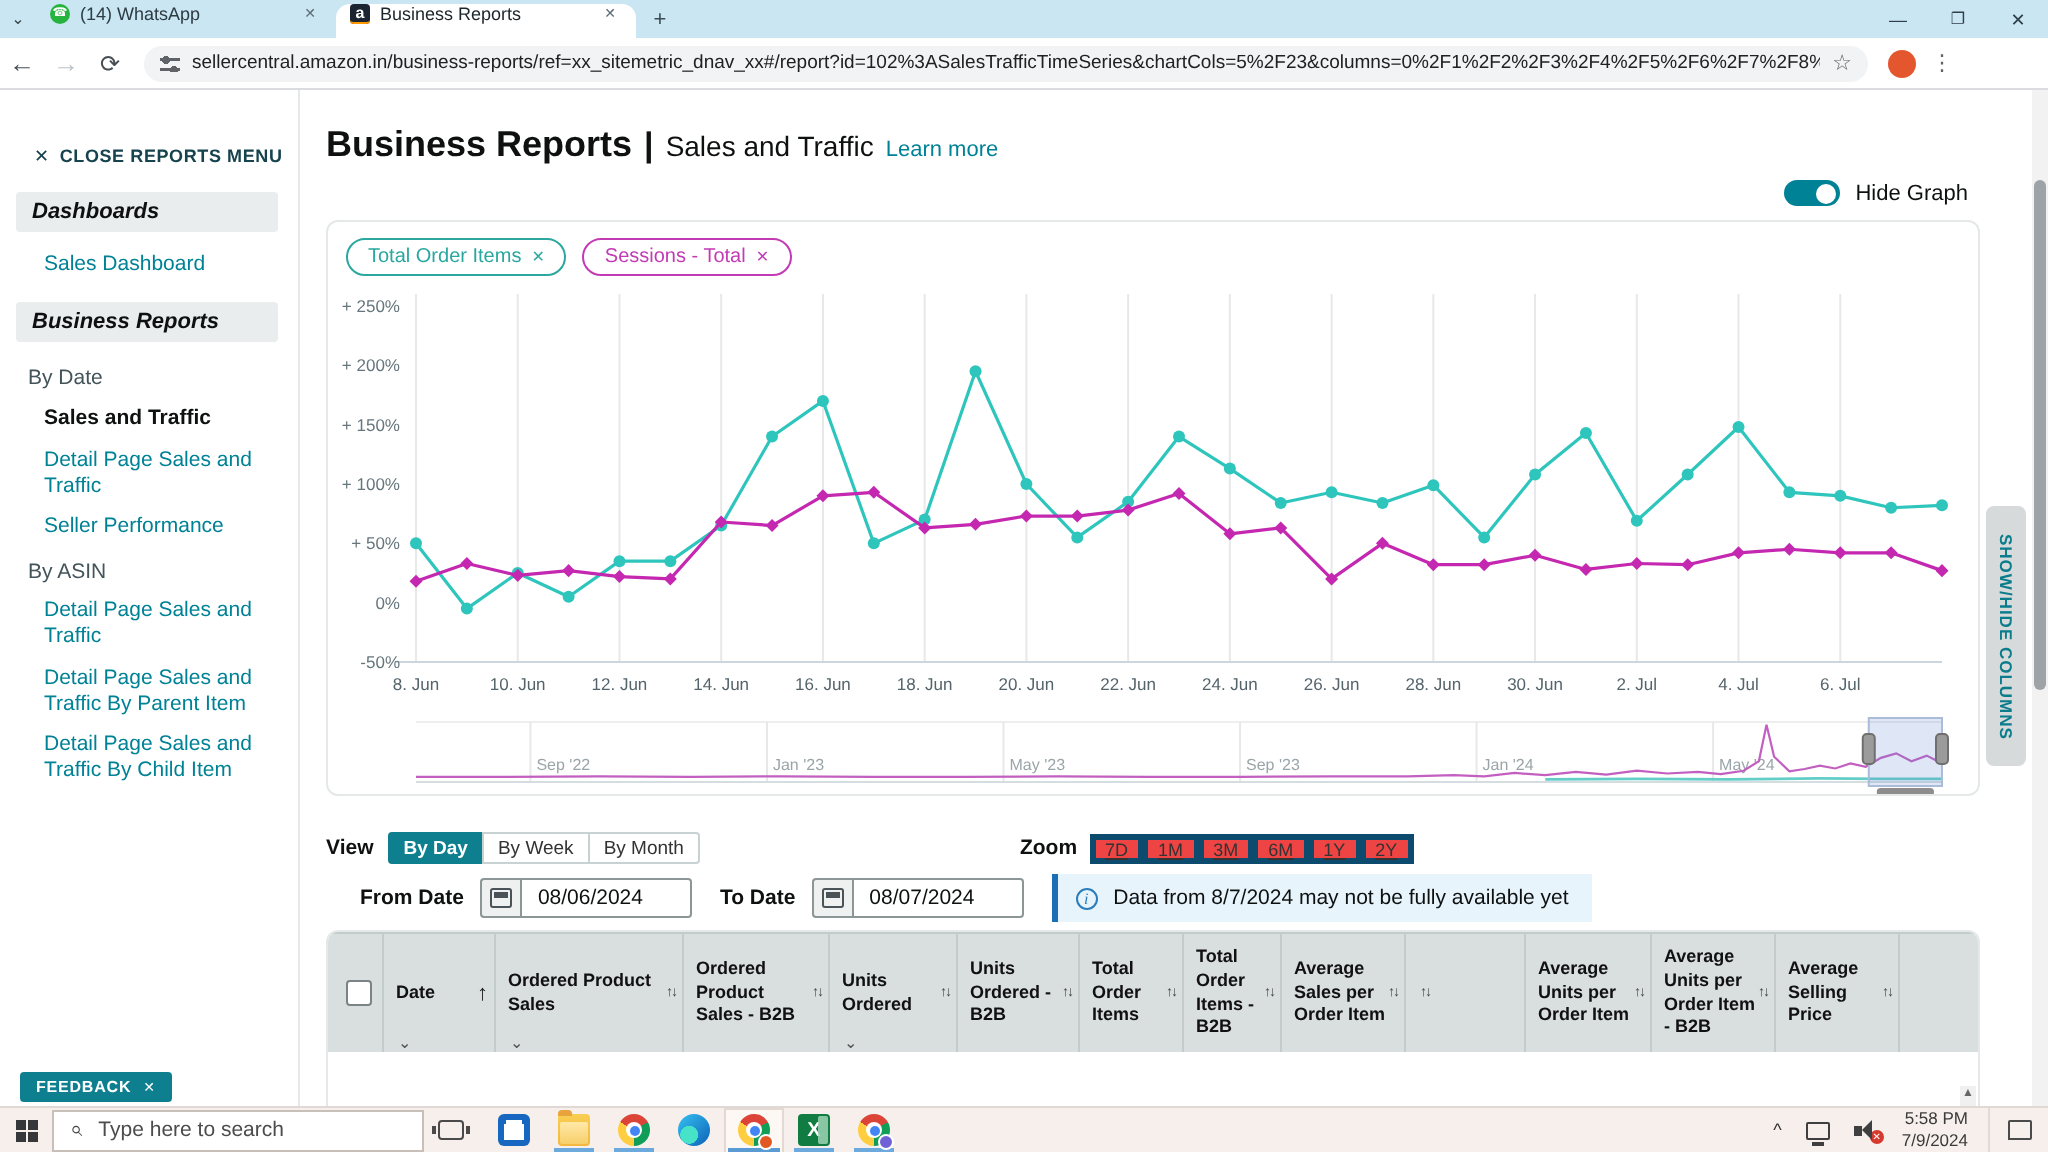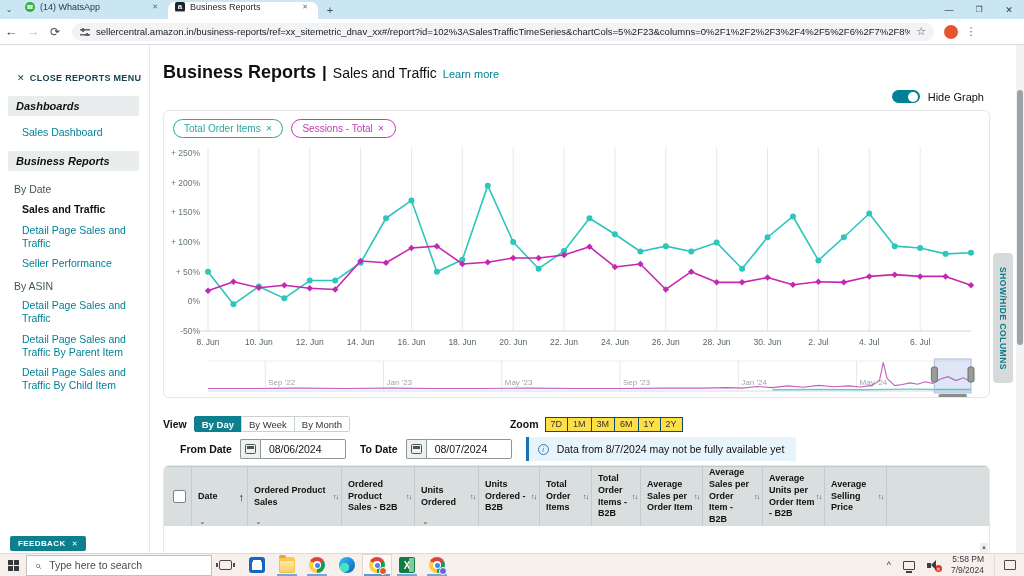--- a/index.html
+++ b/index.html
@@ -68,21 +68,21 @@
   .nav-svg{position:absolute;left:2px;top:246px;}
 
   .view-row{position:absolute;left:13px;top:371px;display:flex;align-items:center;}
   .ctl-label{font-size:10.5px;font-weight:bold;color:#0f1111;margin-right:7px;}
   .seg-group{display:flex;}
   .seg{height:16px;padding:0 7px;font-size:9.5px;border:1px solid #c8d2d2;background:#fff;color:#333;font-family:inherit;margin-left:-1px;}
   .seg:first-child{margin-left:0;border-radius:2px 0 0 2px;}
   .seg:last-child{border-radius:0 2px 2px 0;}
   .seg-active{background:#0e7f8f;border-color:#0e7f8f;color:#fff;font-weight:bold;}
   .zoom-wrap{margin-left:160px;display:flex;align-items:center;}
-  .zseg{height:15px;padding:0 5px;font-size:9px;border:1px solid #0c4a6e;background:#fde047;color:#333;font-family:inherit;margin-left:-1px;}
+  .zseg{height:15px;padding:0 5px;font-size:9px;border:3px solid #0c4a6e;background:#ef4444;color:#333;font-family:inherit;margin-left:-1px;text-decoration:underline;}
 
   .date-row{position:absolute;left:30px;top:392px;display:flex;align-items:center;}
   .date-group{display:flex;align-items:center;margin-right:14px;}
   .date-label{font-size:10.5px;font-weight:bold;color:#0f1111;margin-right:8px;}
   .cal-btn{width:20px;height:20px;border:1px solid #8d9696;border-right:none;border-radius:2px 0 0 2px;background:#eff1f1;display:flex;align-items:center;justify-content:center;}
   .cal-ic{width:11px;height:10px;border:1.3px solid #4a5358;border-radius:1.5px;position:relative;}
   .cal-ic::before{content:"";position:absolute;left:1px;right:1px;top:1px;height:2.5px;background:#4a5358;}
   .date-input{width:86px;height:20px;border:1px solid #8d9696;border-radius:0 2px 2px 0;background:#fff;font-size:10.5px;color:#0f1111;display:flex;align-items:center;padding:0 8px;}
   .info-banner{display:flex;align-items:center;background:#e7f4fb;border-left:3px solid #1a6fb5;height:24px;padding:0 12px 0 9px;}
   .info-ic{width:11px;height:11px;border:1.2px solid #2b7dbc;border-radius:50%;color:#2b7dbc;font-size:8px;display:flex;align-items:center;justify-content:center;margin-right:8px;font-style:italic;font-family:"Liberation Serif",serif;}
@@ -453,21 +453,24 @@
             </div>
             <div class="th" style="width: 49px;">
               <span class="th-label">Total Order Items - B2B</span>
               <span class="sort-both">↑↓</span>
             </div>
             <div class="th" style="width: 62px;">
               <span class="th-label">Average Sales per Order Item</span>
               <span class="sort-both">↑↓</span>
             </div>
             <div class="th" style="width: 60px;">
-              <span class="th-label">Average Sales per Order Item - B2B</span>
+              <span class="sort-both">↑↓</span>
+            </div>
+            <div class="th" style="width: 63px;">
+              <span class="th-label">Average Units per Order Item</span>
               <span class="sort-both">↑↓</span>
             </div>
             <div class="th" style="width: 62px;">
               <span class="th-label">Average Units per Order Item - B2B</span>
               <span class="sort-both">↑↓</span>
             </div>
             <div class="th" style="width: 62px;">
               <span class="th-label">Average Selling Price</span>
               <span class="sort-both">↑↓</span>
             </div>

